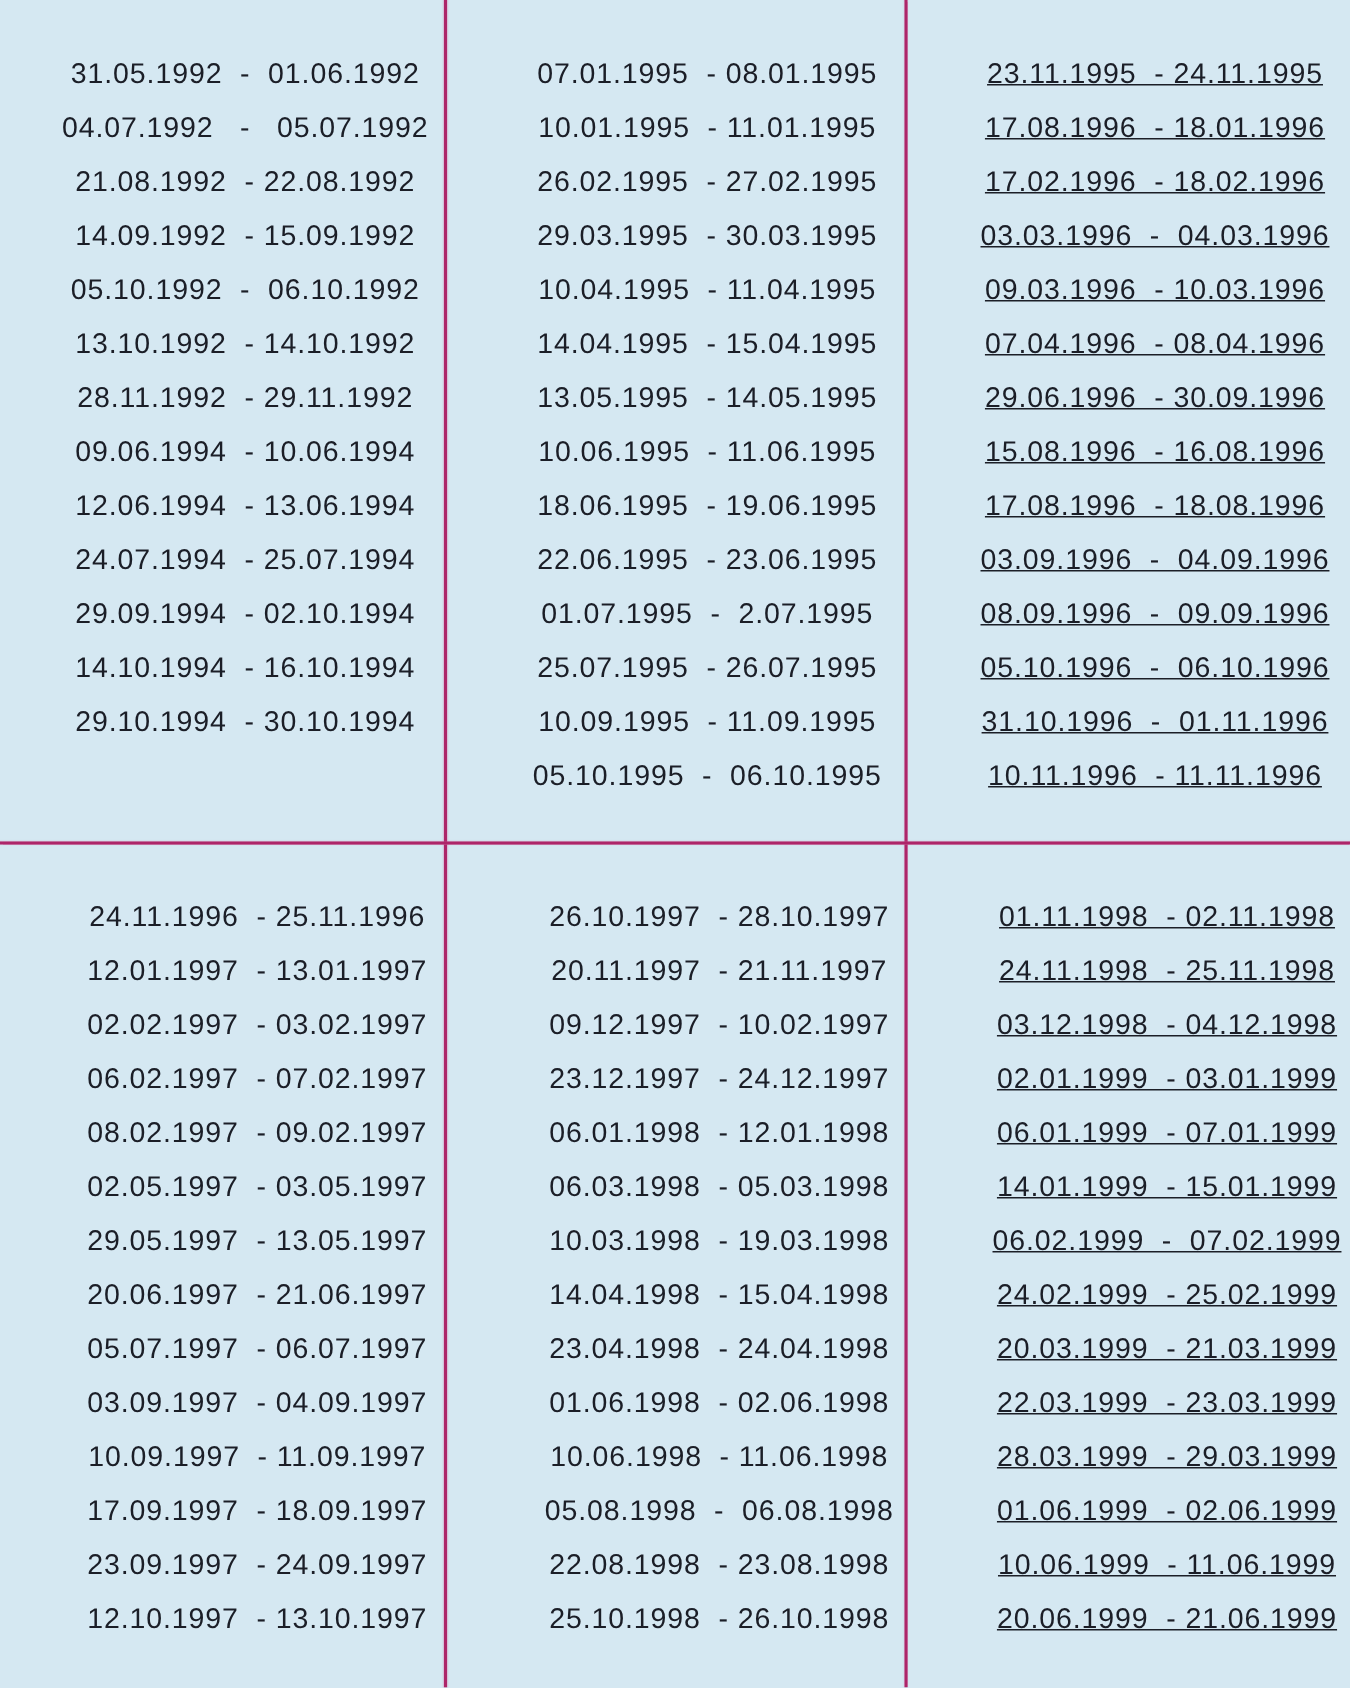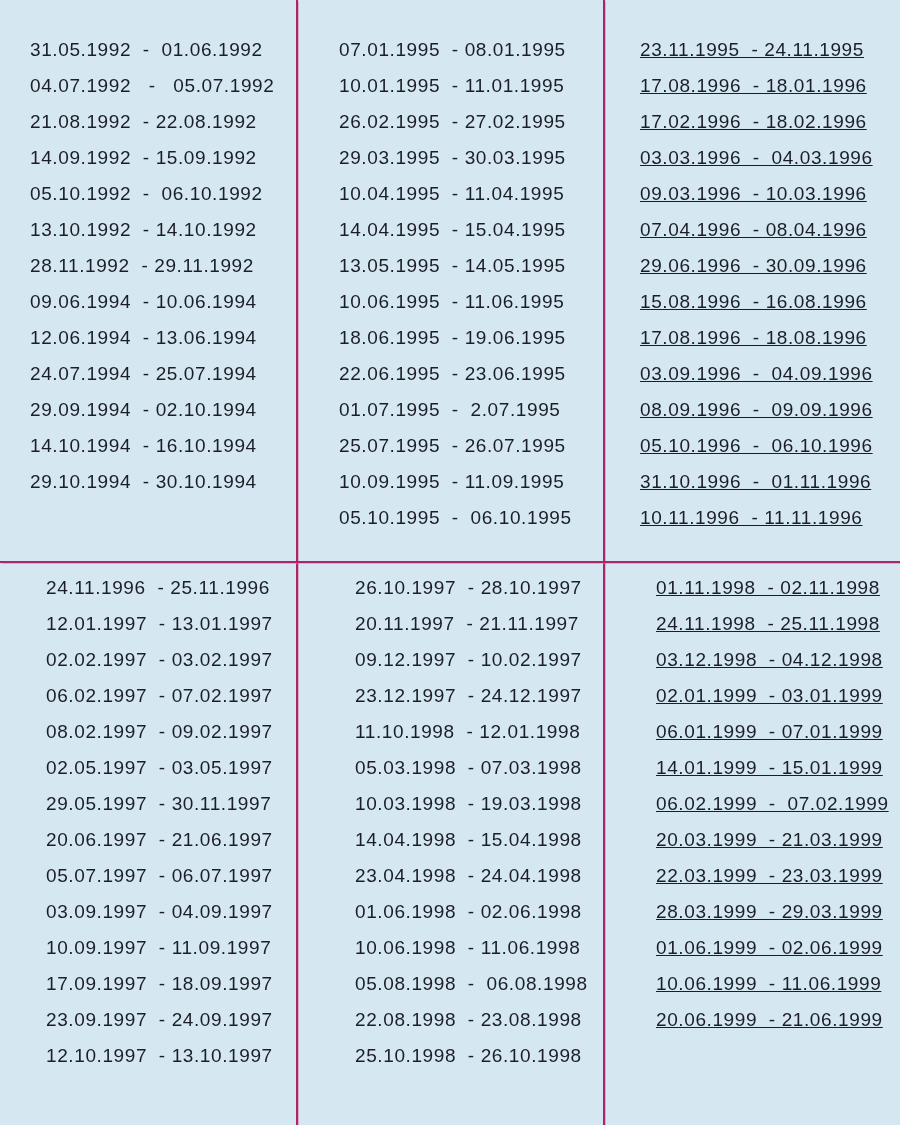--- a/index.html
+++ b/index.html
@@ -22,23 +22,24 @@
   .grid {
     display: grid;
     grid-template-columns: 297px 307px 296px;
     grid-template-rows: 562px 563px;
     width: 900px;
     height: 1125px;
   }
   .cell {
     box-sizing: border-box;
     overflow: hidden;
+    text-align: center;
   }
   .cell.top    { padding-top: 32px; }
-  .cell.bottom { padding-top: 8px; margin-left: 16px; }
+  .cell.bottom { padding-top: 32px; margin-left: 16px; }
   .cell.c1 { padding-left: 30px; }
   .cell.c2 { padding-left: 42px; border-radius: 30px; }
   .cell.c3 { padding-left: 36px; text-decoration: underline; }
   .row {
     height: 36px;
     line-height: 36px;
     font-size: 19px;
     font-weight: 500;
     letter-spacing: 0.6px;
     white-space: pre;
@@ -104,53 +105,54 @@
         <div class="row">31.10.1996  -  01.11.1996</div>
         <div class="row">10.11.1996  - 11.11.1996</div>
       </div>
     <div class="cell bottom c1">
         <div class="row">24.11.1996  - 25.11.1996</div>
         <div class="row">12.01.1997  - 13.01.1997</div>
         <div class="row">02.02.1997  - 03.02.1997</div>
         <div class="row">06.02.1997  - 07.02.1997</div>
         <div class="row">08.02.1997  - 09.02.1997</div>
         <div class="row">02.05.1997  - 03.05.1997</div>
-        <div class="row">29.05.1997  - 30.11.1997</div>
+        <div class="row">29.05.1997  - 13.05.1997</div>
         <div class="row">20.06.1997  - 21.06.1997</div>
         <div class="row">05.07.1997  - 06.07.1997</div>
         <div class="row">03.09.1997  - 04.09.1997</div>
         <div class="row">10.09.1997  - 11.09.1997</div>
         <div class="row">17.09.1997  - 18.09.1997</div>
         <div class="row">23.09.1997  - 24.09.1997</div>
         <div class="row">12.10.1997  - 13.10.1997</div>
       </div>
     <div class="cell bottom c2">
         <div class="row">26.10.1997  - 28.10.1997</div>
         <div class="row">20.11.1997  - 21.11.1997</div>
         <div class="row">09.12.1997  - 10.02.1997</div>
         <div class="row">23.12.1997  - 24.12.1997</div>
-        <div class="row">11.10.1998  - 12.01.1998</div>
-        <div class="row">05.03.1998  - 07.03.1998</div>
+        <div class="row">06.01.1998  - 12.01.1998</div>
+        <div class="row">06.03.1998  - 05.03.1998</div>
         <div class="row">10.03.1998  - 19.03.1998</div>
         <div class="row">14.04.1998  - 15.04.1998</div>
         <div class="row">23.04.1998  - 24.04.1998</div>
         <div class="row">01.06.1998  - 02.06.1998</div>
         <div class="row">10.06.1998  - 11.06.1998</div>
         <div class="row">05.08.1998  -  06.08.1998</div>
         <div class="row">22.08.1998  - 23.08.1998</div>
         <div class="row">25.10.1998  - 26.10.1998</div>
       </div>
     <div class="cell bottom c3">
         <div class="row">01.11.1998  - 02.11.1998</div>
         <div class="row">24.11.1998  - 25.11.1998</div>
         <div class="row">03.12.1998  - 04.12.1998</div>
         <div class="row">02.01.1999  - 03.01.1999</div>
         <div class="row">06.01.1999  - 07.01.1999</div>
         <div class="row">14.01.1999  - 15.01.1999</div>
         <div class="row">06.02.1999  -  07.02.1999</div>
+        <div class="row">24.02.1999  - 25.02.1999</div>
         <div class="row">20.03.1999  - 21.03.1999</div>
         <div class="row">22.03.1999  - 23.03.1999</div>
         <div class="row">28.03.1999  - 29.03.1999</div>
         <div class="row">01.06.1999  - 02.06.1999</div>
         <div class="row">10.06.1999  - 11.06.1999</div>
         <div class="row">20.06.1999  - 21.06.1999</div>
       </div>
   </div>
   <div class="divider v1"></div>
   <div class="divider v2"></div>

